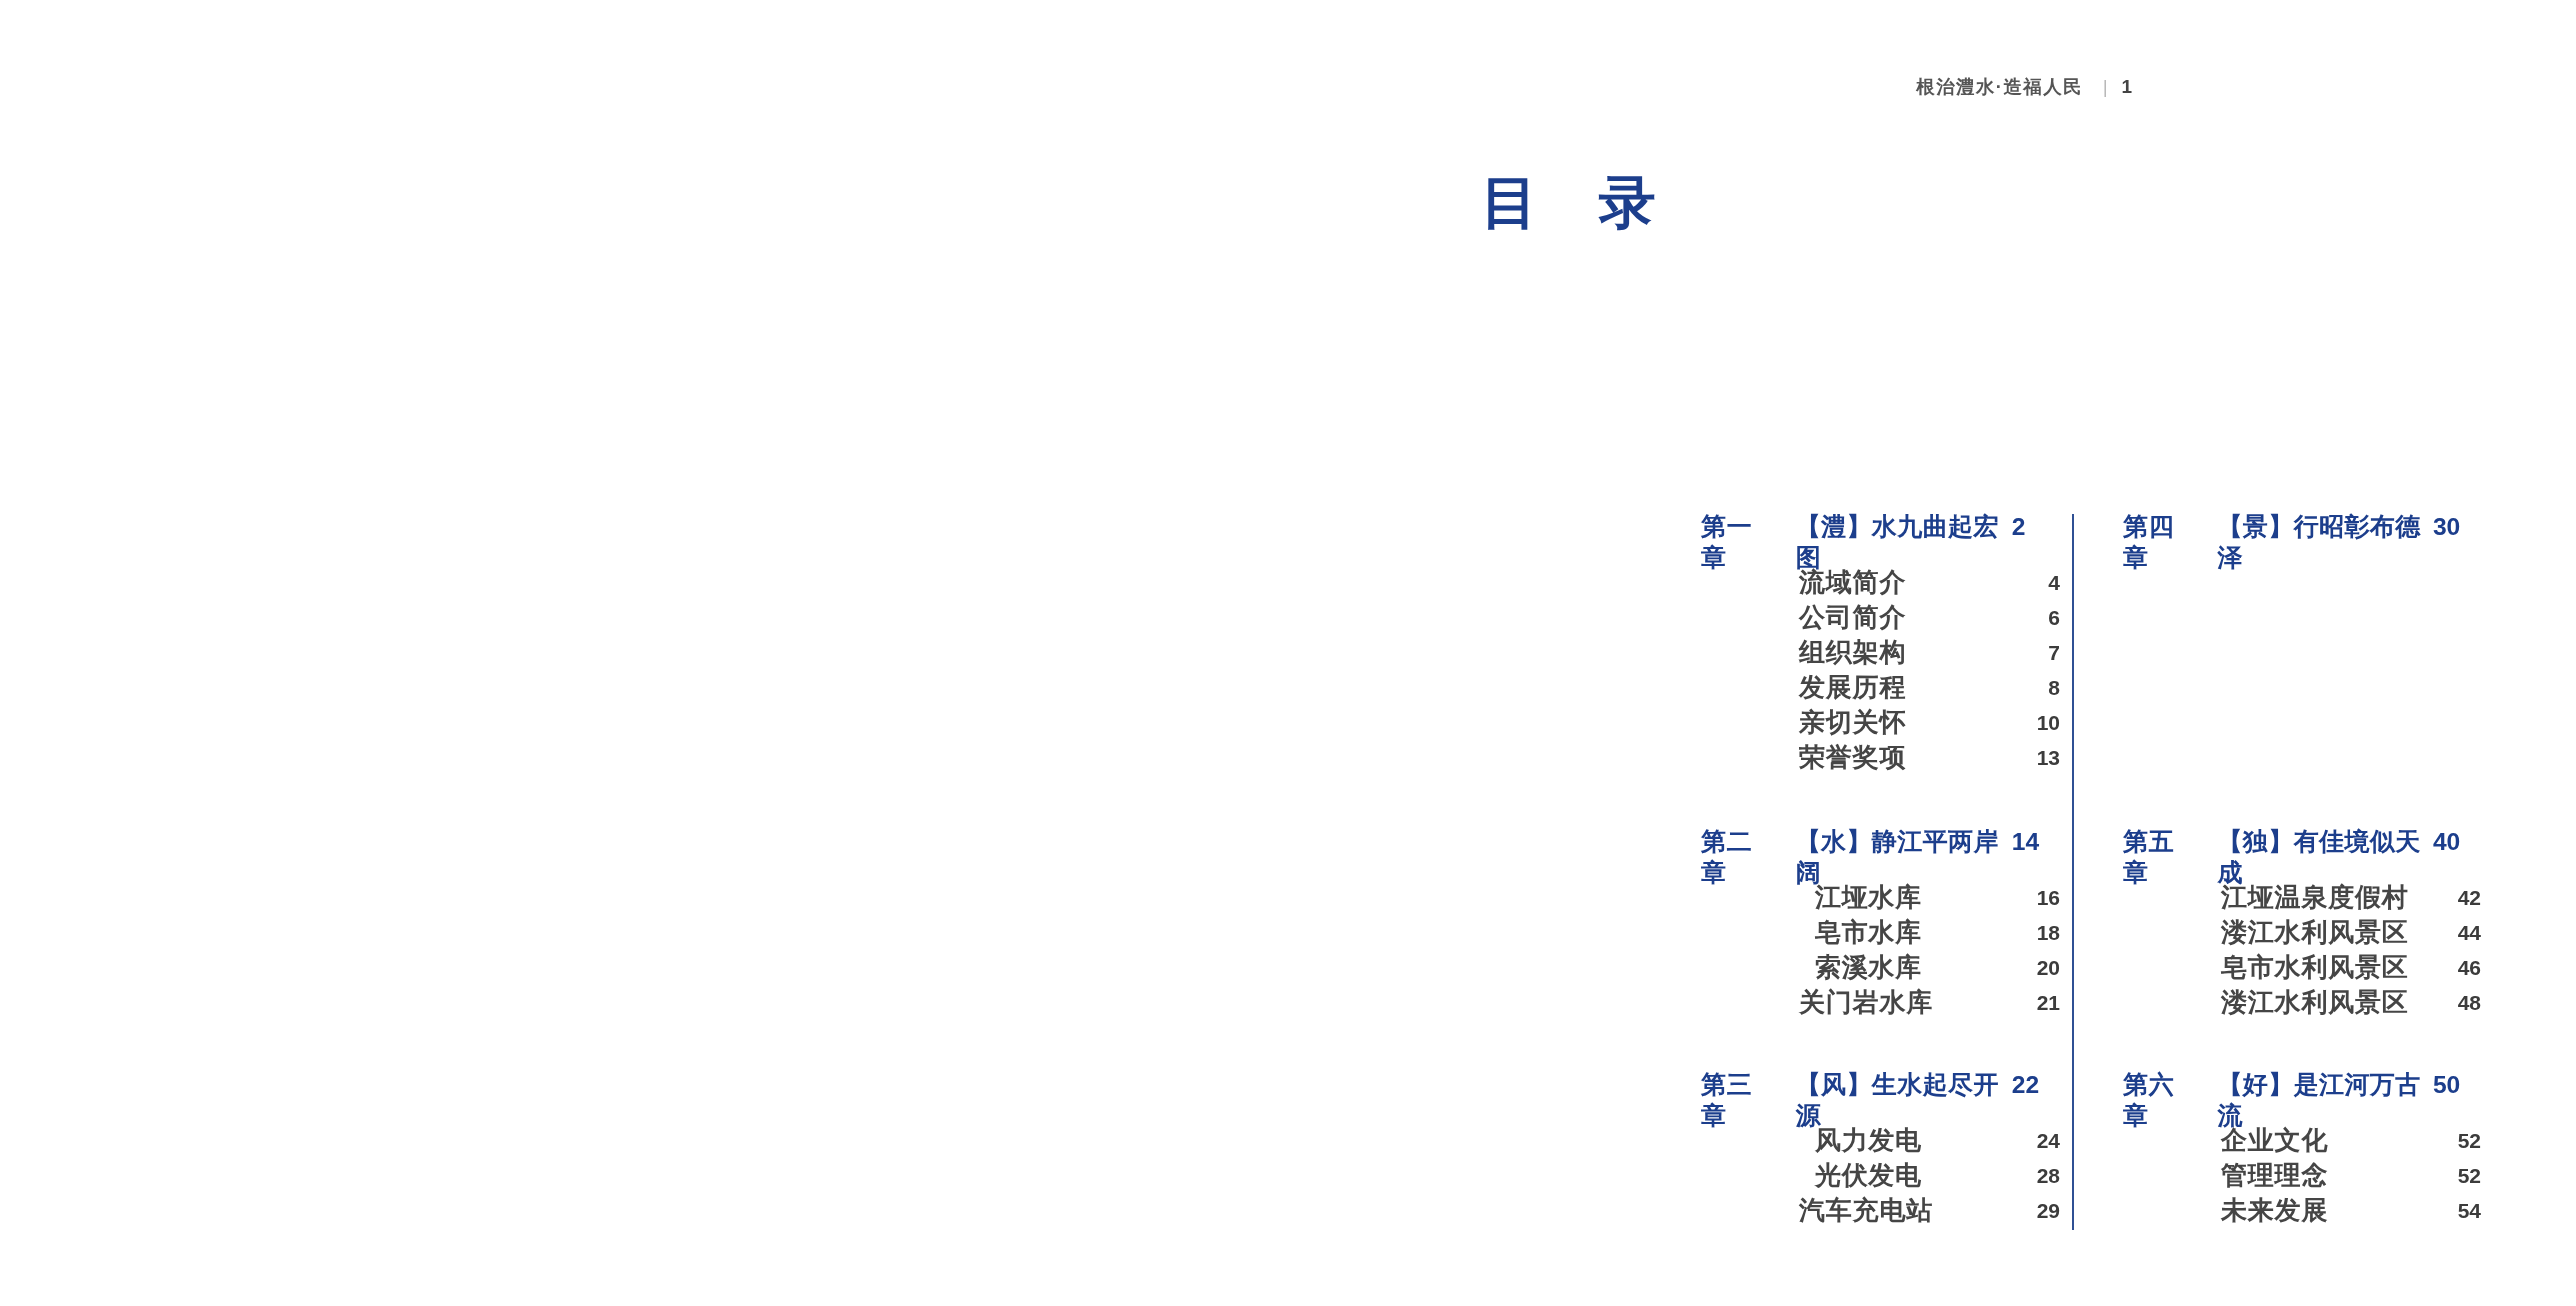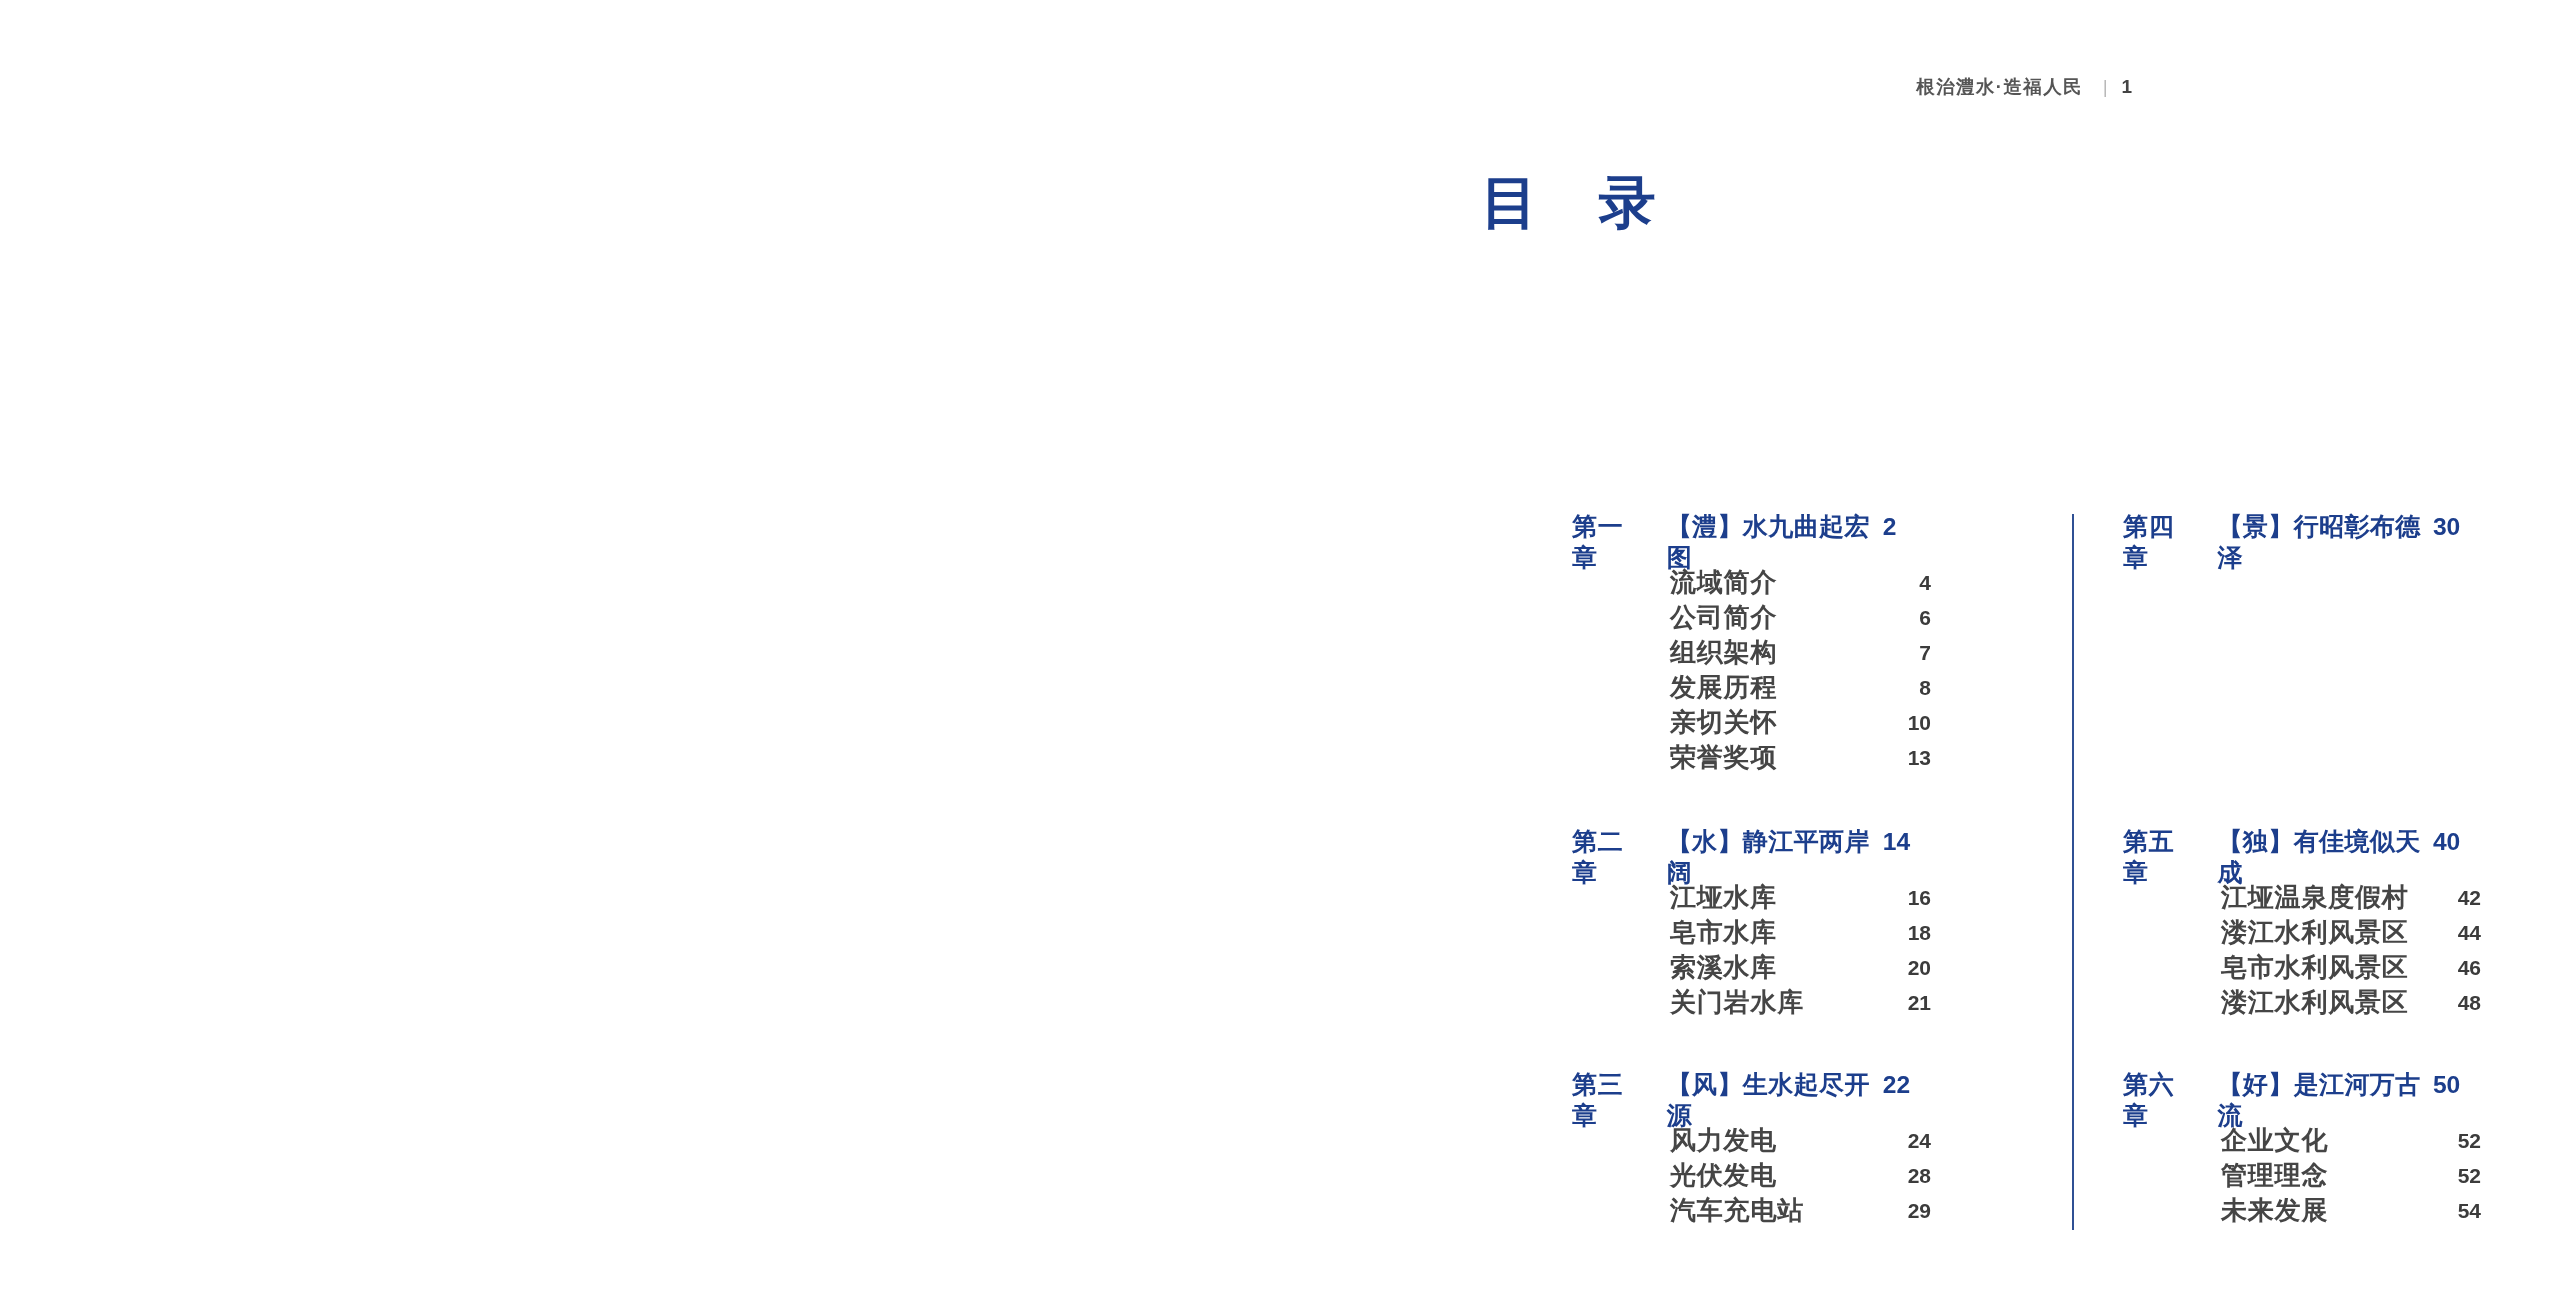--- a/index.html
+++ b/index.html
@@ -37,21 +37,21 @@
     font-size: 57px; line-height: 1; font-weight: 700;
     color: var(--navy, #1c3e8c);
     word-spacing: 42px; letter-spacing: 1.5px;
     white-space: pre;
   }
 
   
   .toc-col {
     position: absolute; top: 511px; height: 722px;
   }
-  .toc-col.left  { left: 1572px; width: 359px; }
+  .toc-col.left  { left: 1701px; width: 359px; }
   .toc-col.right { left: 2123px; width: 358px; }
 
   .toc-divider {
     position: absolute; left: 2072px; top: 514px;
     width: 2.3px; height: 716px;
     background: var(--divider, #2f5094);
   }
 
   .chapter { position: absolute; left: 0; right: 0; }
   .chapter[data-pos="0"] { top: 0; }
@@ -72,21 +72,21 @@
   .item-row {
     display: flex; align-items: center; height: 35px;
     cursor: pointer;
   }
   .item-label {
     font-size: 26px; font-weight: 700; letter-spacing: 0.8px;
     color: var(--item-text, #454545);
   }
   .item-label.j5 {
     display: inline-block; width: 106px; letter-spacing: 0;
-    text-align: justify; text-align-last: justify;
+    text-align: justify; text-align-last: justify; margin-left: 16px;
   }
   .item-page {
     margin-left: auto; font-size: 21px; font-weight: 700;
     color: var(--item-page, #3c3c3c);
   }
 </style>
 </head>
 <body>
 
 <div class="page">

